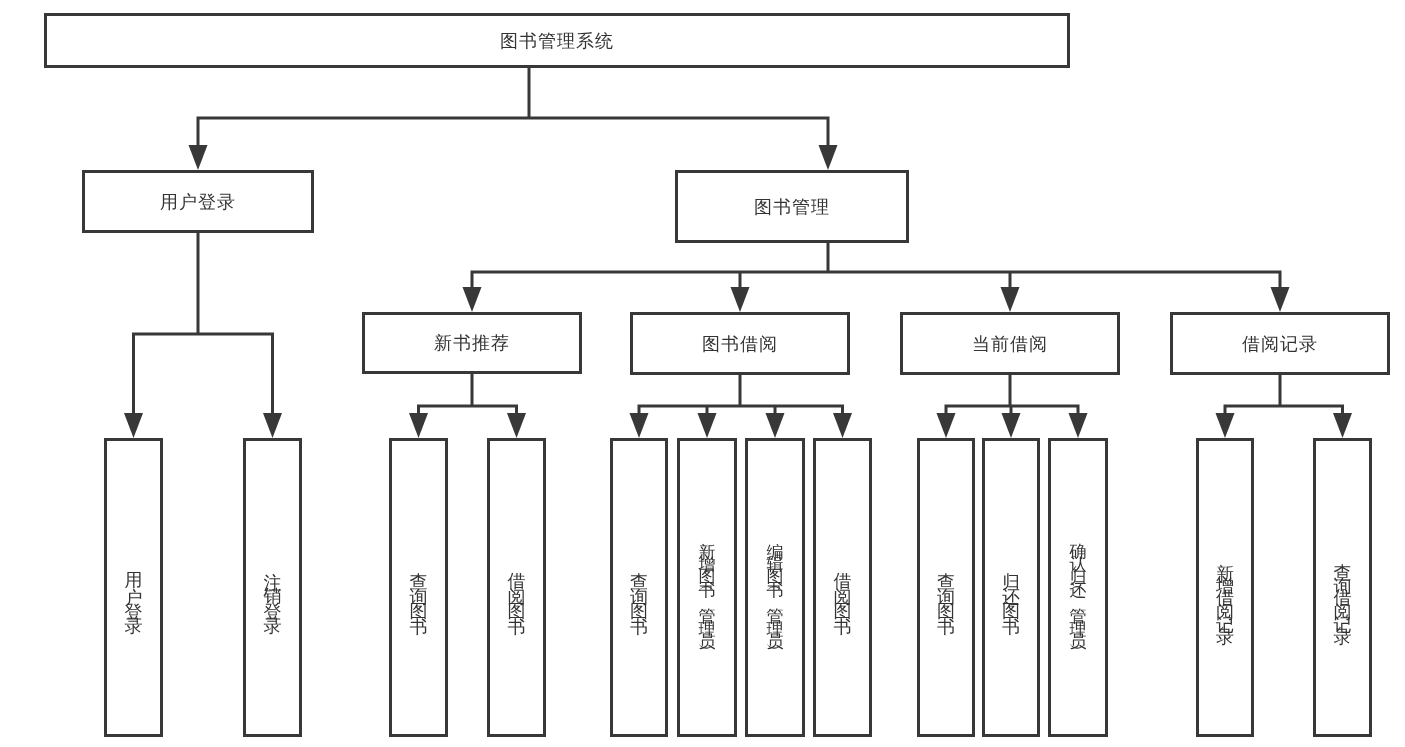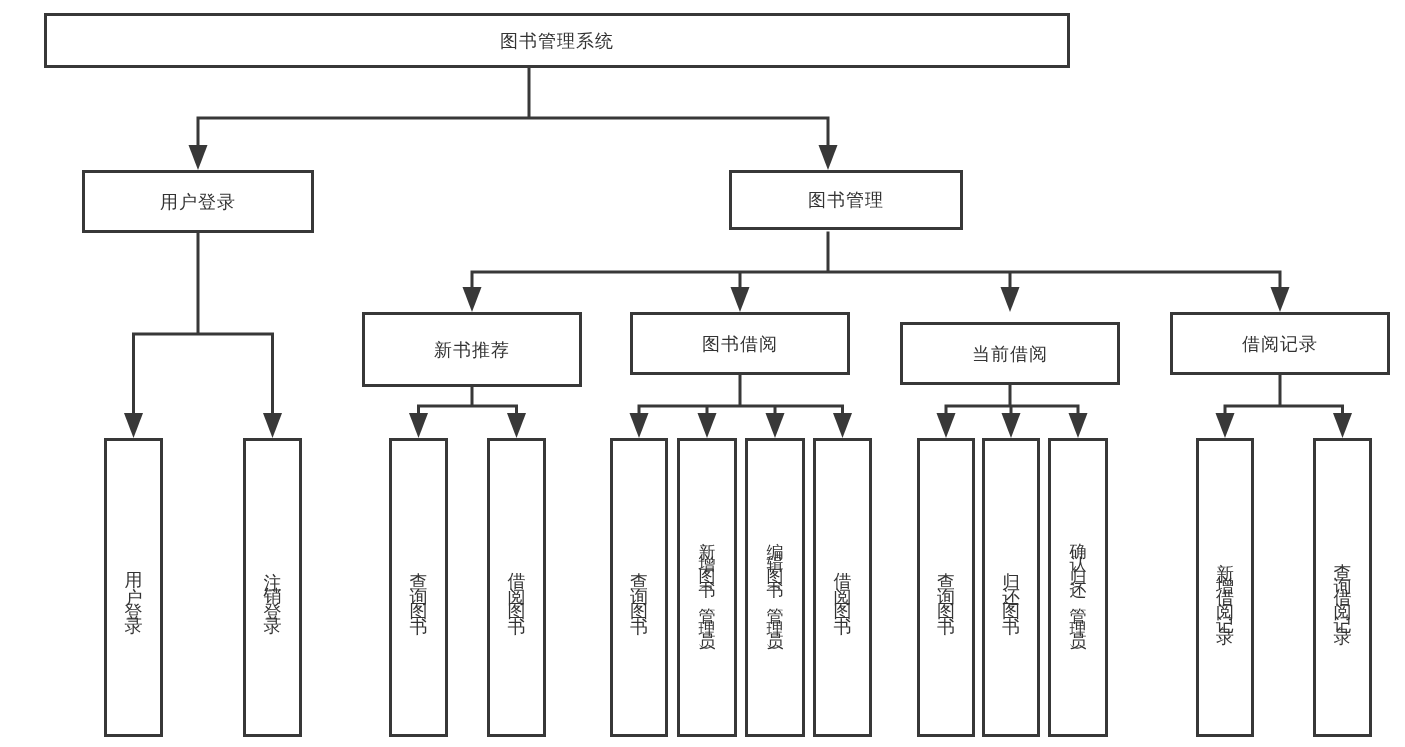--- a/index.html
+++ b/index.html
@@ -65,25 +65,25 @@
       <polygon points="1001.5,413 1020.5,413 1011,438"></polygon>
       <polygon points="1068.5,413 1087.5,413 1078,438"></polygon>
       <polygon points="1215.5,413 1234.5,413 1225,438"></polygon>
       <polygon points="1333,413 1352,413 1342.5,438"></polygon>
     </g>
   </svg>
 
   <div class="node" style="left:16px; top:13px; width:1026px; height:55px;margin-left:28px;">图书管理系统</div>
 
   <div class="node" style="left:82px; top:170px; width:232px; height:63px;">用户登录</div>
-  <div class="node" style="left:729px; top:170px; width:234px; height:60px;">图书管理</div>
+  <div class="node" style="left:675px; top:170px; width:234px; height:73px;">图书管理</div>
 
-  <div class="node" style="left:362px; top:312px; width:220px; height:75px;">新书推荐</div>
+  <div class="node" style="left:362px; top:312px; width:220px; height:62px;">新书推荐</div>
   <div class="node" style="left:630px; top:312px; width:220px; height:63px;">图书借阅</div>
-  <div class="node" style="left:900px; top:322px; width:220px; height:63px;">当前借阅</div>
+  <div class="node" style="left:900px; top:312px; width:220px; height:63px;">当前借阅</div>
   <div class="node" style="left:1170px; top:312px; width:220px; height:63px;text-align:right;">借阅记录</div>
 
   <div class="node vnode" style="left:104px; top:438px; width:59px; height:299px;">用户登录</div>
   <div class="node vnode" style="left:243px; top:438px; width:59px; height:299px;">注销登录</div>
 
   <div class="node vnode" style="left:389px; top:438px; width:59px; height:299px;">查询图书</div>
   <div class="node vnode" style="left:487px; top:438px; width:59px; height:299px;">借阅图书</div>
 
   <div class="node vnode" style="left:610px; top:438px; width:58px; height:299px;">查询图书</div>
   <div class="node vnode long" style="left:677px; top:438px; width:60px; height:299px;">新增图书（管理员）</div>

